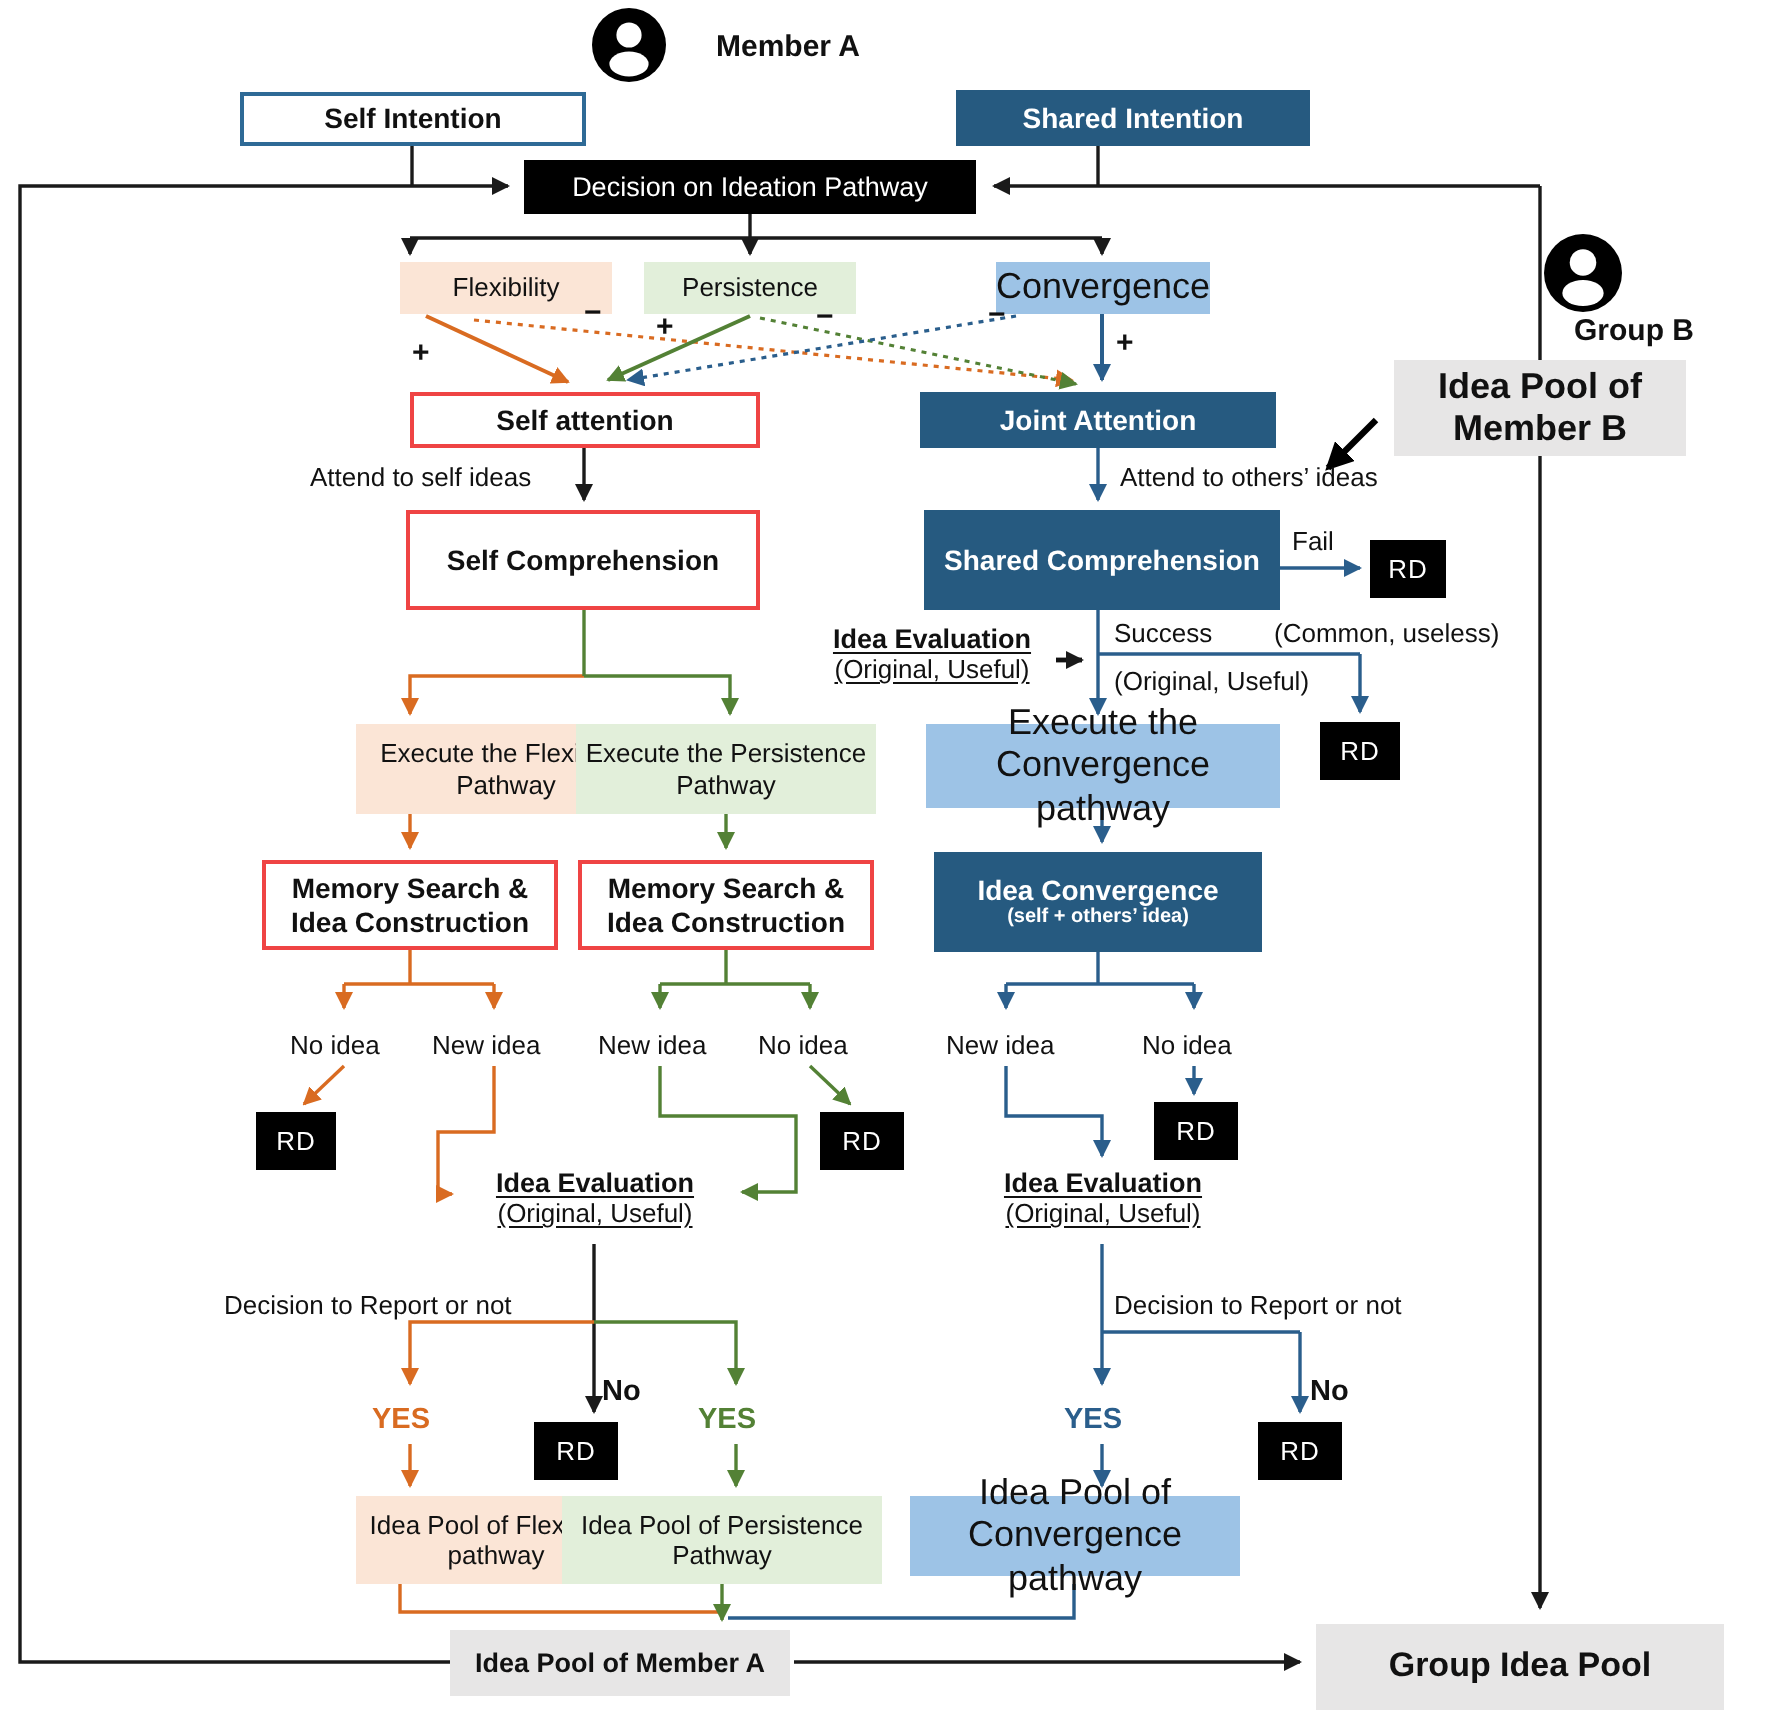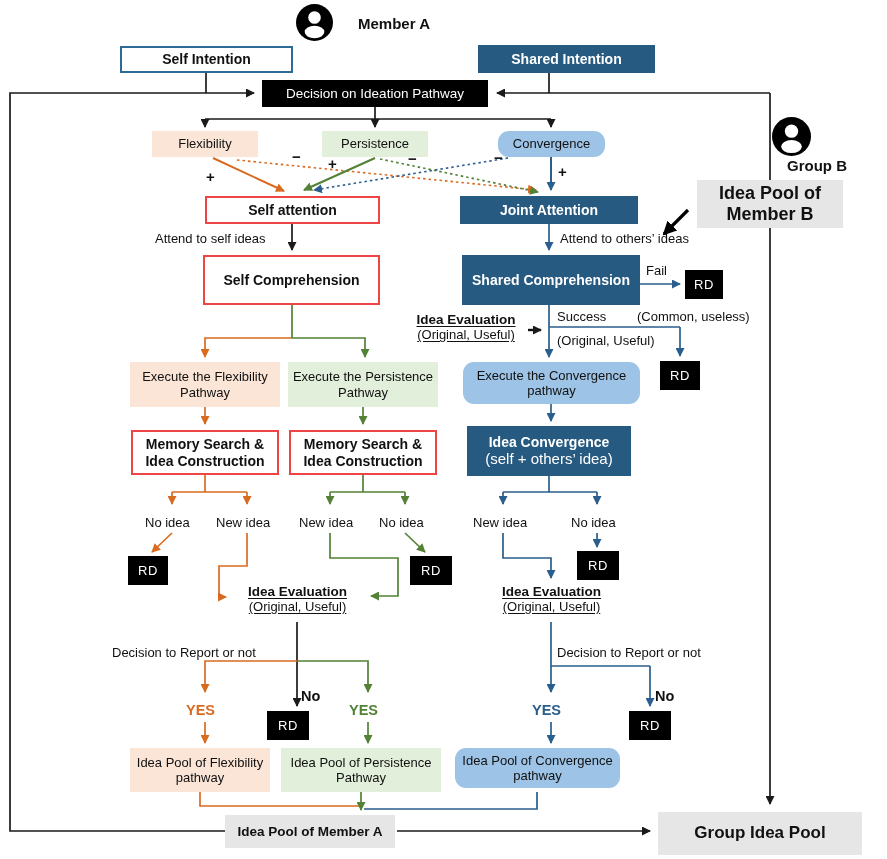--- a/index.html
+++ b/index.html
@@ -5,23 +5,23 @@
   html,body{margin:0;padding:0;background:#fff;}
   #canvas{position:relative;width:887px;height:859px;background:#fff;overflow:hidden;
           font-family:"Liberation Sans","DejaVu Sans",sans-serif;color:#111;}
   svg.layer{position:absolute;left:0;top:0;width:887px;height:859px;pointer-events:none;}
   .bx{position:absolute;box-sizing:border-box;display:flex;flex-direction:column;align-items:center;
       justify-content:center;text-align:center;line-height:1.18;}
   .outline{background:#fff;border:2px solid #ef4444;font-weight:bold;font-size:14px;}
   .outline-light{background:#fff;border:2px solid #2E6A96;font-weight:bold;font-size:14px;}
   .dark{background:#265A80;color:#fff;font-weight:bold;font-size:14px;}
   .black{background:#000;color:#fff;font-size:13.5px;}
-  .peach{background:#FBE5D6;font-size:13px;}
+  .peach{background:#FBE5D6;font-size:13px;margin-left:48px;}
   .lgreen{background:#E2EFDA;font-size:13px;}
-  .lblue{background:#9DC3E6;font-size:13px;border-radius:11px;}
+  .lblue{background:#9DC3E6;font-size:18px;}
   .gray{background:#E7E6E6;font-weight:bold;font-size:18px;}
   .rd{background:#000;color:#fff;font-size:13px;letter-spacing:.5px;}
   .lbl{position:absolute;font-size:13px;white-space:nowrap;}
   .b{font-weight:bold;}
   .u{text-decoration:underline;text-underline-offset:2px;}
   .orange{color:#D96B21;} .green{color:#538135;} .blue{color:#2A5E8C;}
   .sign{position:absolute;font-weight:bold;font-size:15px;white-space:nowrap;}
   .member-label{position:absolute;font-weight:bold;font-size:15px;white-space:nowrap;}
   .icon{position:absolute;}
 </style>
@@ -180,21 +180,21 @@
   </div>
 
   <div class="bx peach" style="left:130px;top:362px;width:150px;height:45px">Execute the Flexibility Pathway</div>
   <div class="bx lgreen" style="left:288px;top:362px;width:150px;height:45px">Execute the Persistence Pathway</div>
   <div class="bx lblue" style="left:463px;top:362px;width:177px;height:42px">Execute the Convergence pathway</div>
 
   <div class="bx outline" style="left:131px;top:430px;width:148px;height:45px">Memory Search &amp; Idea Construction</div>
   <div class="bx outline" style="left:289px;top:430px;width:148px;height:45px">Memory Search &amp; Idea Construction</div>
   <div class="bx dark" style="left:467px;top:426px;width:164px;height:50px">
     <span>Idea Convergence</span>
-    <span style="font-weight:normal;font-size:15px">(self + others’ idea)</span>
+    <span style="font-weight:bold;font-size:10px">(self + others’ idea)</span>
   </div>
 
   <div class="lbl" style="left:145px;top:515px">No idea</div>
   <div class="lbl" style="left:216px;top:515px">New idea</div>
   <div class="lbl" style="left:299px;top:515px">New idea</div>
   <div class="lbl" style="left:379px;top:515px">No idea</div>
   <div class="lbl" style="left:473px;top:515px">New idea</div>
   <div class="lbl" style="left:571px;top:515px">No idea</div>
 
   <div class="bx rd" style="left:128px;top:556px;width:40px;height:29px">RD</div>

